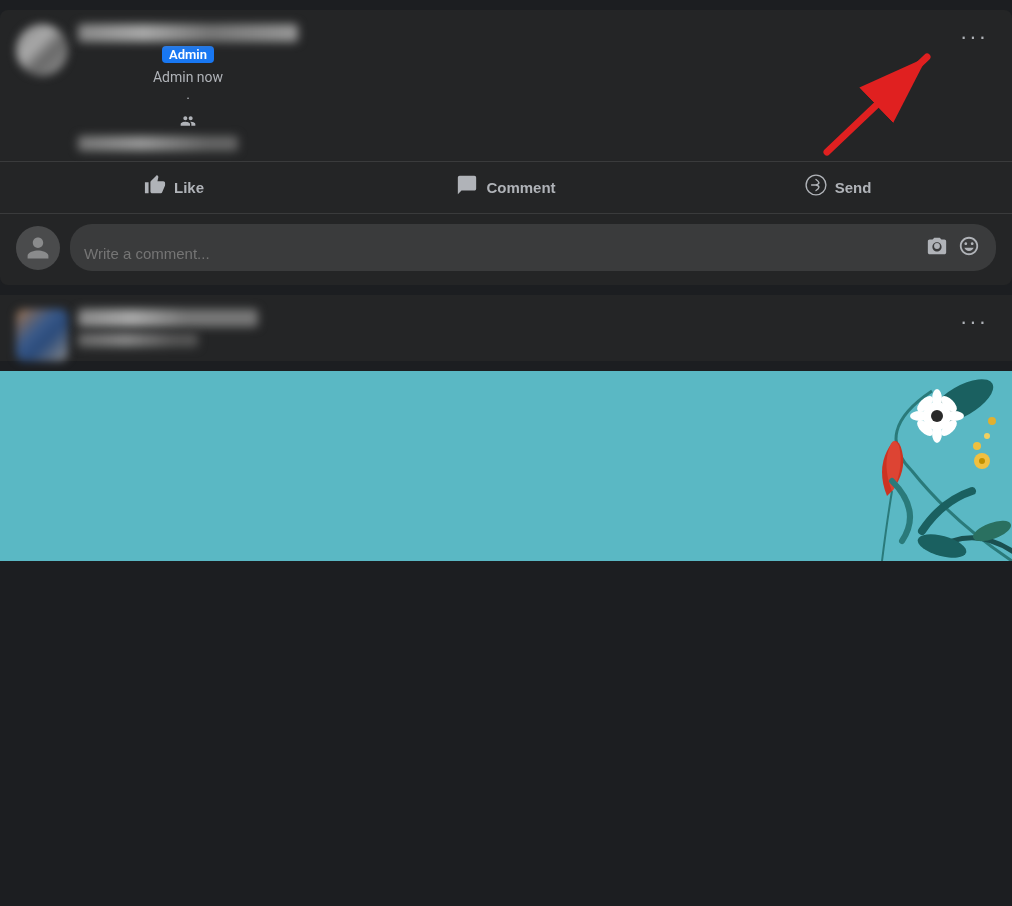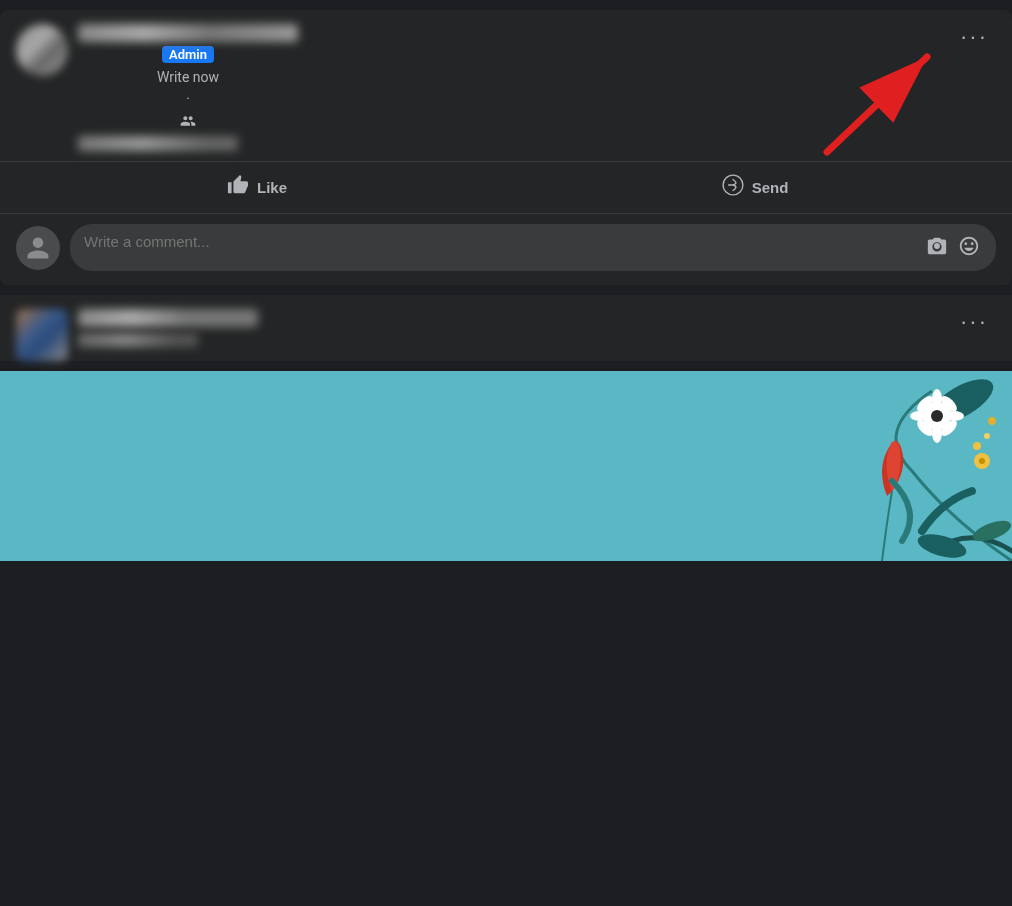--- a/index.html
+++ b/index.html
@@ -167,21 +167,21 @@
       width: 26px;
       height: 26px;
       fill: #8a8b8c;
     }
 
     .comment-input-wrapper {
       flex: 1;
       background: #3a3b3c;
       border-radius: 22px;
       display: flex;
-      align-items: flex-start;
+      align-items: flex-end;
       padding: 9px 14px;
       gap: 10px;
     }
 
     .comment-input {
       flex: 1;
       background: none;
       border: none;
       outline: none;
       color: #b0b3b8;
@@ -283,21 +283,21 @@
 <div style="position: relative;">
 
   <div class="post-card">
     <div class="post-header post-header-wrapper" style="position:relative;">
       <div class="post-header-left">
         <div class="avatar-blurred"></div>
         <div class="post-meta">
           <div class="author-name-blurred"></div>
           <div class="post-meta-row">
             <span class="admin-badge">Admin</span>
-            <span class="post-time">Write now</span>
+            <span class="post-time">Admin now</span>
             <span class="post-time">·</span>
             <span class="privacy-icon">
               
               <svg width="16" height="16" viewBox="0 0 24 24" fill="#b0b3b8">
                 <path d="M16 11c1.66 0 2.99-1.34 2.99-3S17.66 5 16 5c-1.66 0-3 1.34-3 3s1.34 3 3 3zm-8 0c1.66 0 2.99-1.34 2.99-3S9.66 5 8 5C6.34 5 5 6.34 5 8s1.34 3 3 3zm0 2c-2.33 0-7 1.17-7 3.5V19h14v-2.5c0-2.33-4.67-3.5-7-3.5zm8 0c-.29 0-.62.02-.97.05 1.16.84 1.97 1.97 1.97 3.45V19h6v-2.5c0-2.33-4.67-3.5-7-3.5z"></path>
               </svg>
             </span>
           </div>
           <div class="post-subtitle-blurred"></div>
         </div>
@@ -321,20 +321,28 @@
     <hr class="divider">
 
     <div class="action-bar">
       <button class="action-btn">
         <span class="action-icon">
           <svg width="22" height="22" viewBox="0 0 24 24" fill="#b0b3b8">
             <path d="M1 21h4V9H1v12zm22-11c0-1.1-.9-2-2-2h-6.31l.95-4.57.03-.32c0-.41-.17-.79-.44-1.06L14.17 1 7.59 7.59C7.22 7.95 7 8.45 7 9v10c0 1.1.9 2 2 2h9c.83 0 1.54-.5 1.84-1.22l3.02-7.05c.09-.23.14-.47.14-.73v-2z"></path>
           </svg>
         </span>
         <span>Like</span>
+      </button>
+      <button class="action-btn">
+        <span class="action-icon">
+          <svg width="22" height="22" viewBox="0 0 24 24" fill="#b0b3b8">
+            <path d="M20 2H4c-1.1 0-2 .9-2 2v18l4-4h14c1.1 0 2-.9 2-2V4c0-1.1-.9-2-2-2z"></path>
+          </svg>
+        </span>
+        <span>Comment</span>
       </button>
       <button class="action-btn">
         <span class="action-icon">
           <svg width="22" height="22" viewBox="0 0 40 40" fill="#b0b3b8">
             <circle cx="20" cy="20" r="18" stroke="#b0b3b8" stroke-width="2.5" fill="none"></circle>
             <path d="M20 10 C26 14, 28 18, 20 20 C28 22, 26 26, 20 30" stroke="#b0b3b8" stroke-width="2.5" fill="none" stroke-linecap="round"></path>
             <path d="M12 20 Q16 20, 20 20" stroke="#b0b3b8" stroke-width="2.5" fill="none" stroke-linecap="round"></path>
           </svg>
         </span>
         <span>Send</span>

